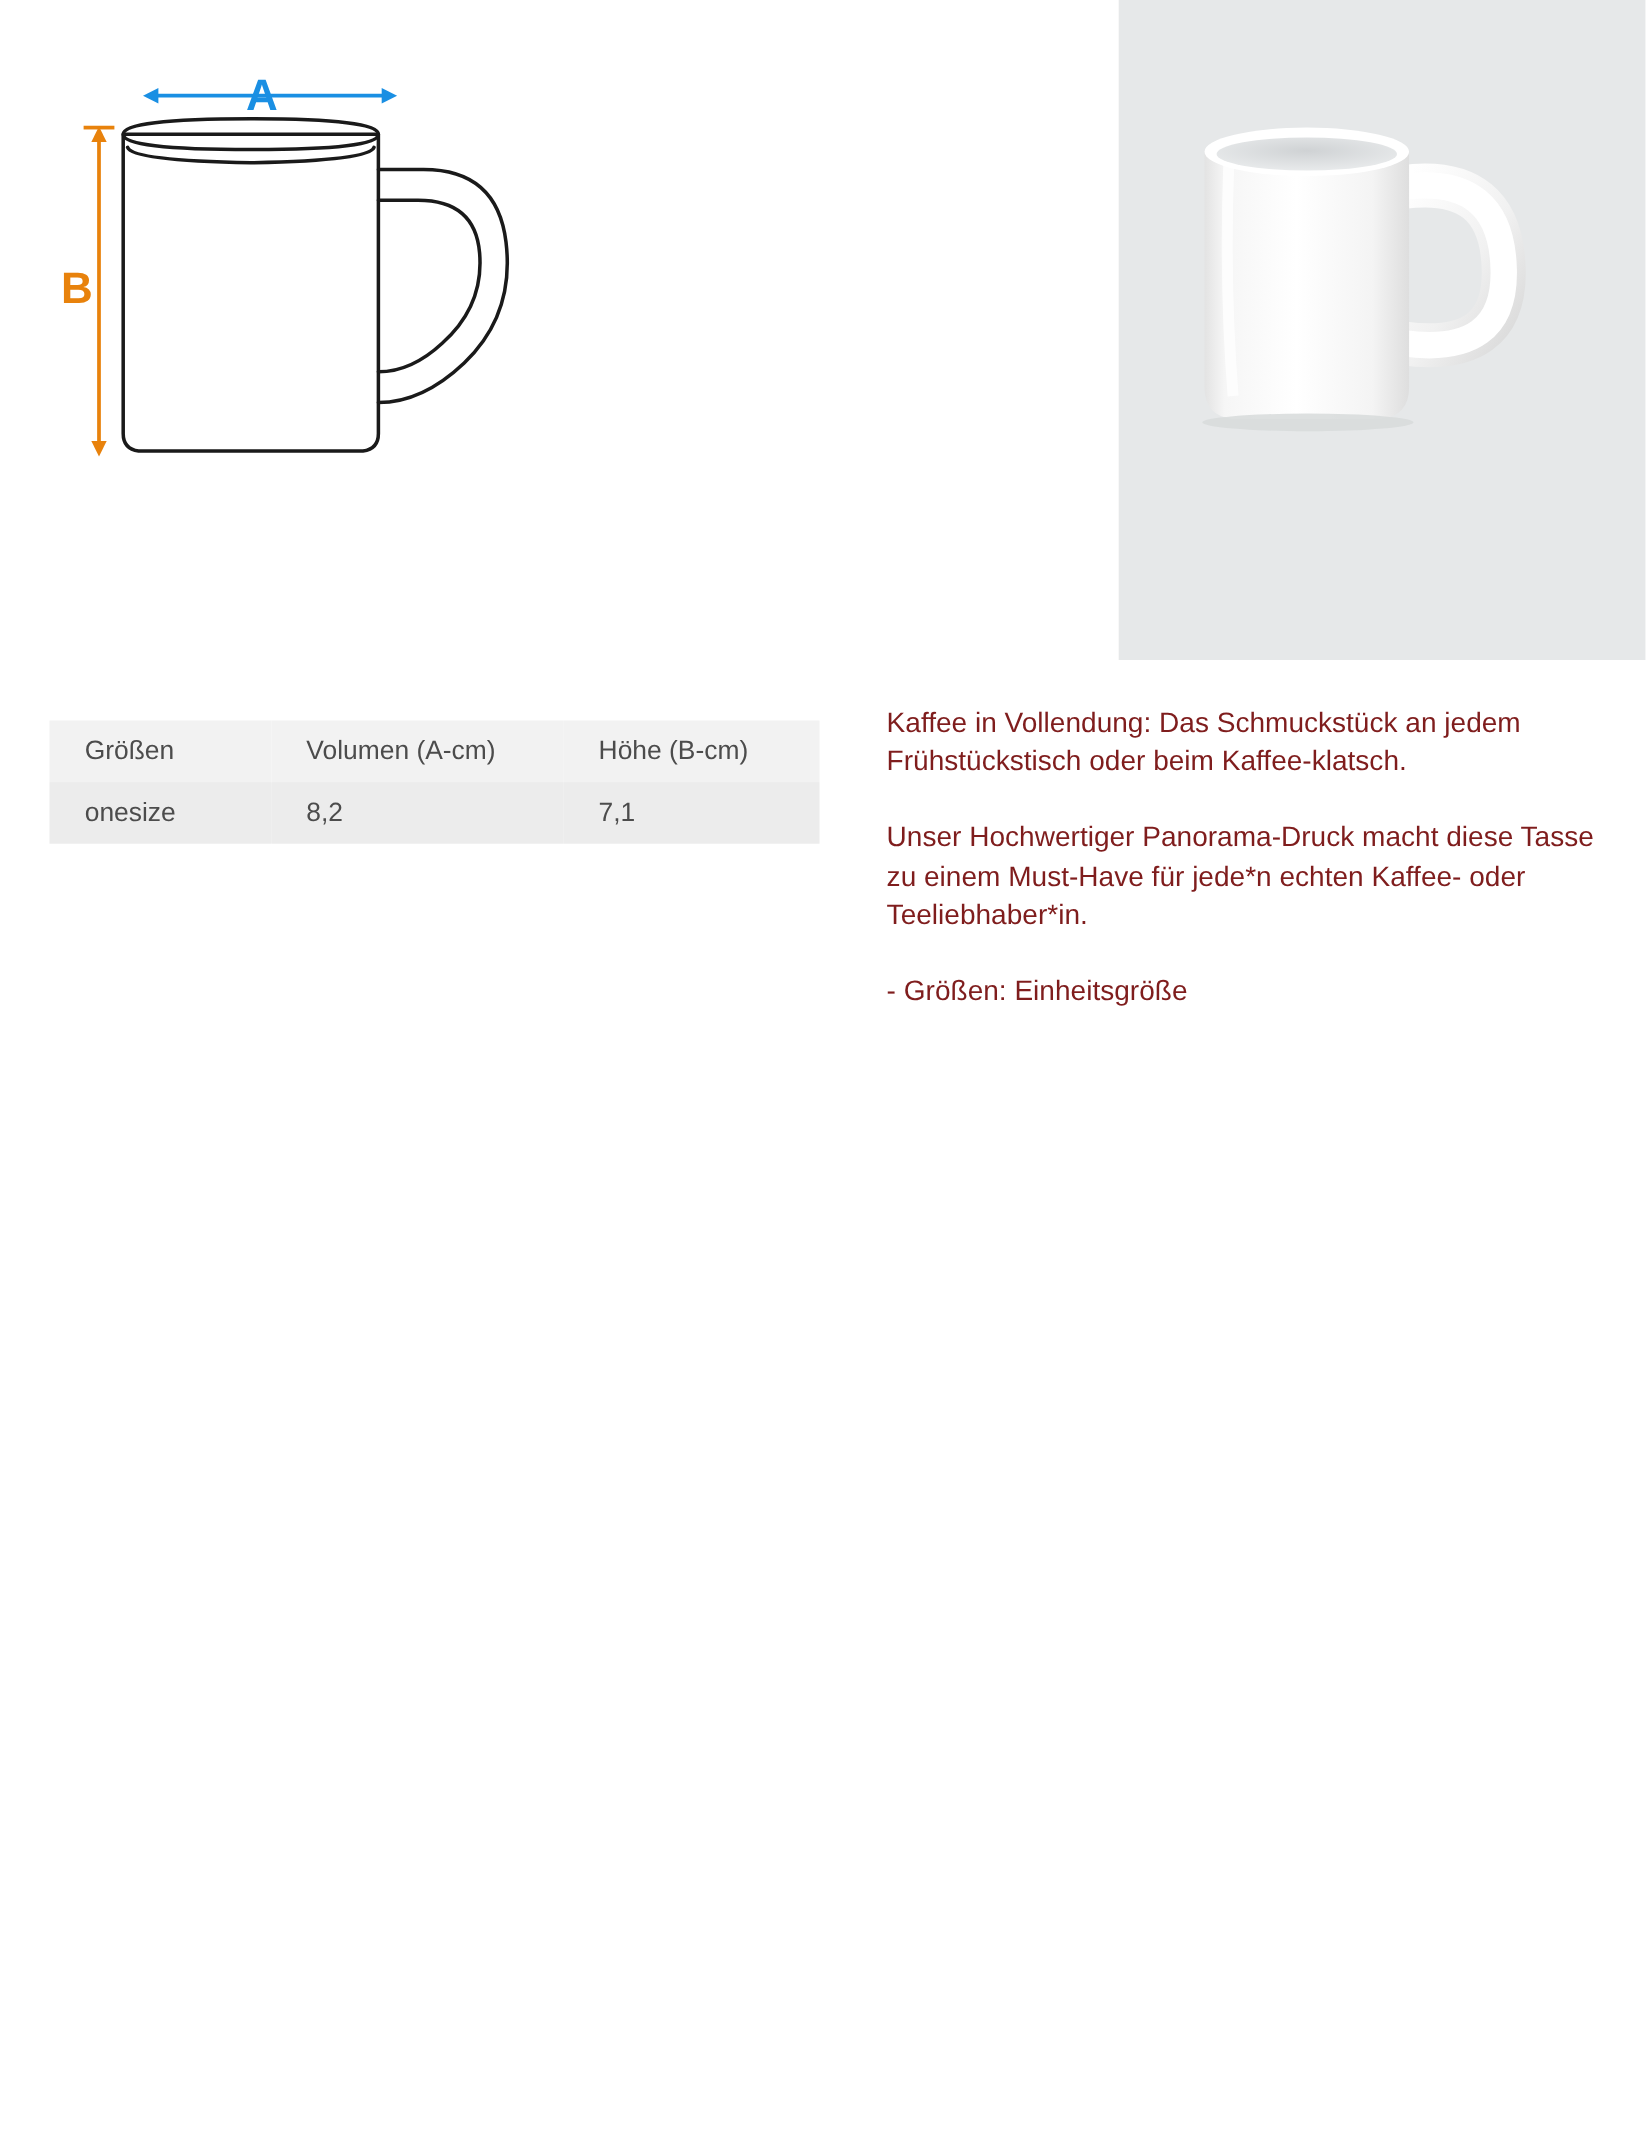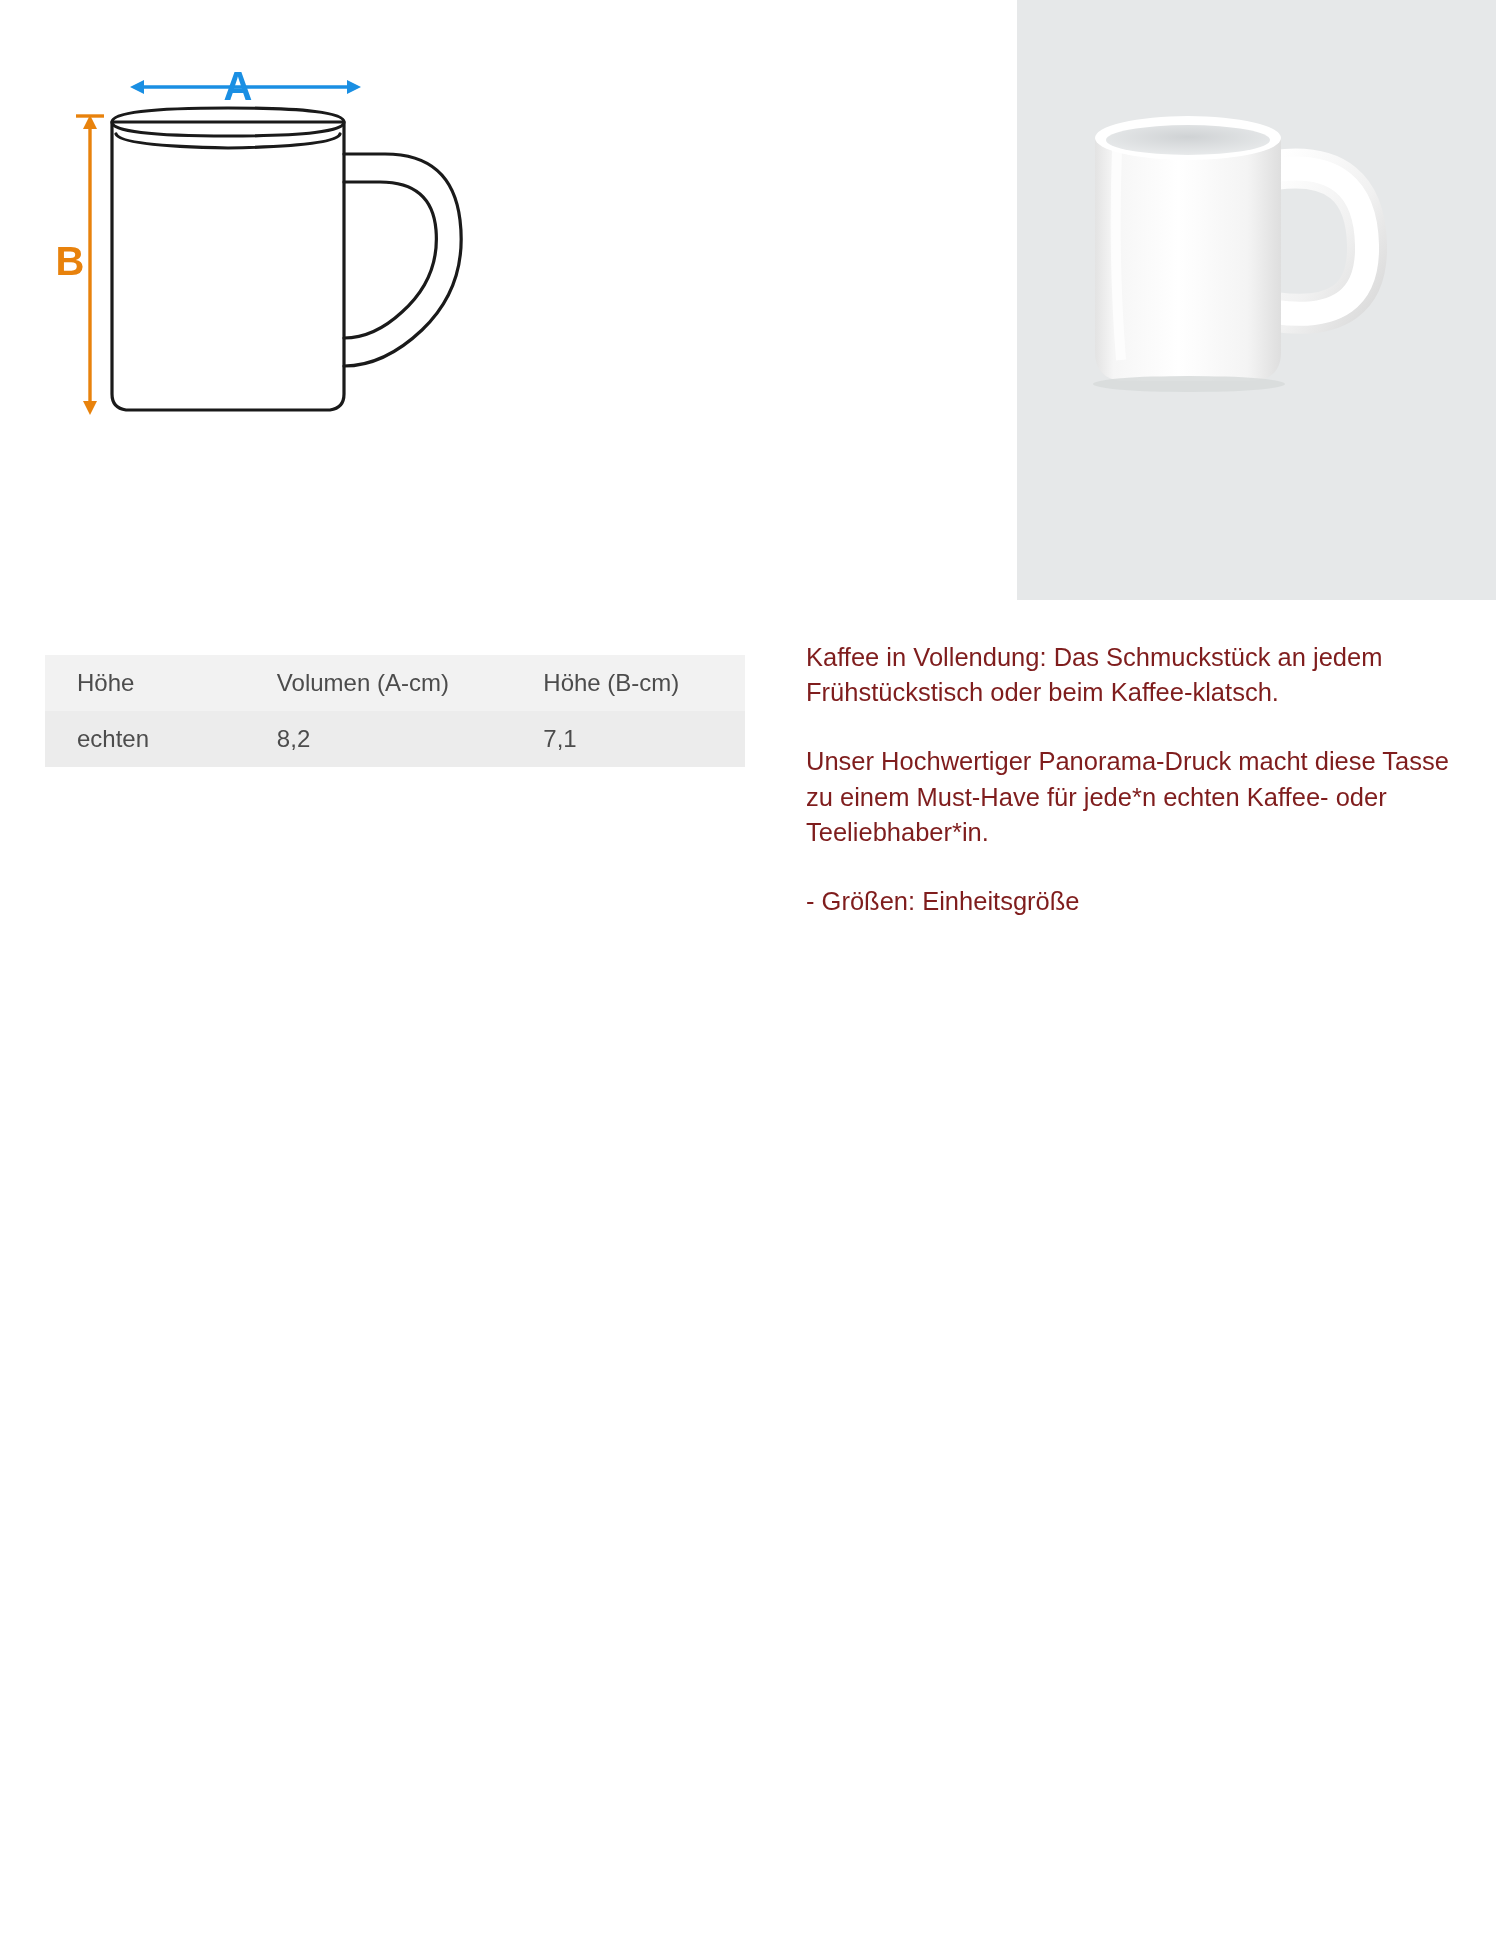--- a/index.html
+++ b/index.html
@@ -168,28 +168,28 @@
       <path d="M100,150 Q96,260 104,360" fill="none" stroke="#ffffff" stroke-width="10" opacity="0.75"></path>
 
       <ellipse cx="172" cy="384" rx="96" ry="8" fill="#d7dadb" opacity="0.85"></ellipse>
     </svg>
   </div>
 </div>
 
 <table class="size-table">
   <thead>
     <tr>
-      <th class="col-size">Höhe</th>
+      <th class="col-size">Größen</th>
       <th class="col-width">Volumen (A-cm)</th>
       <th class="col-height">Höhe (B-cm)</th>
     </tr>
   </thead>
   <tbody>
     <tr>
-      <td>echten</td>
+      <td>onesize</td>
       <td>8,2</td>
       <td>7,1</td>
     </tr>
   </tbody>
 </table>
 
 <div class="description">
   <p>Kaffee in Vollendung: Das Schmuckstück an jedem Frühstückstisch oder beim Kaffee-klatsch.</p>
   <p>Unser Hochwertiger Panorama-Druck macht diese Tasse zu einem Must-Have für jede*n echten Kaffee- oder Teeliebhaber*in.</p>
   <ul>

